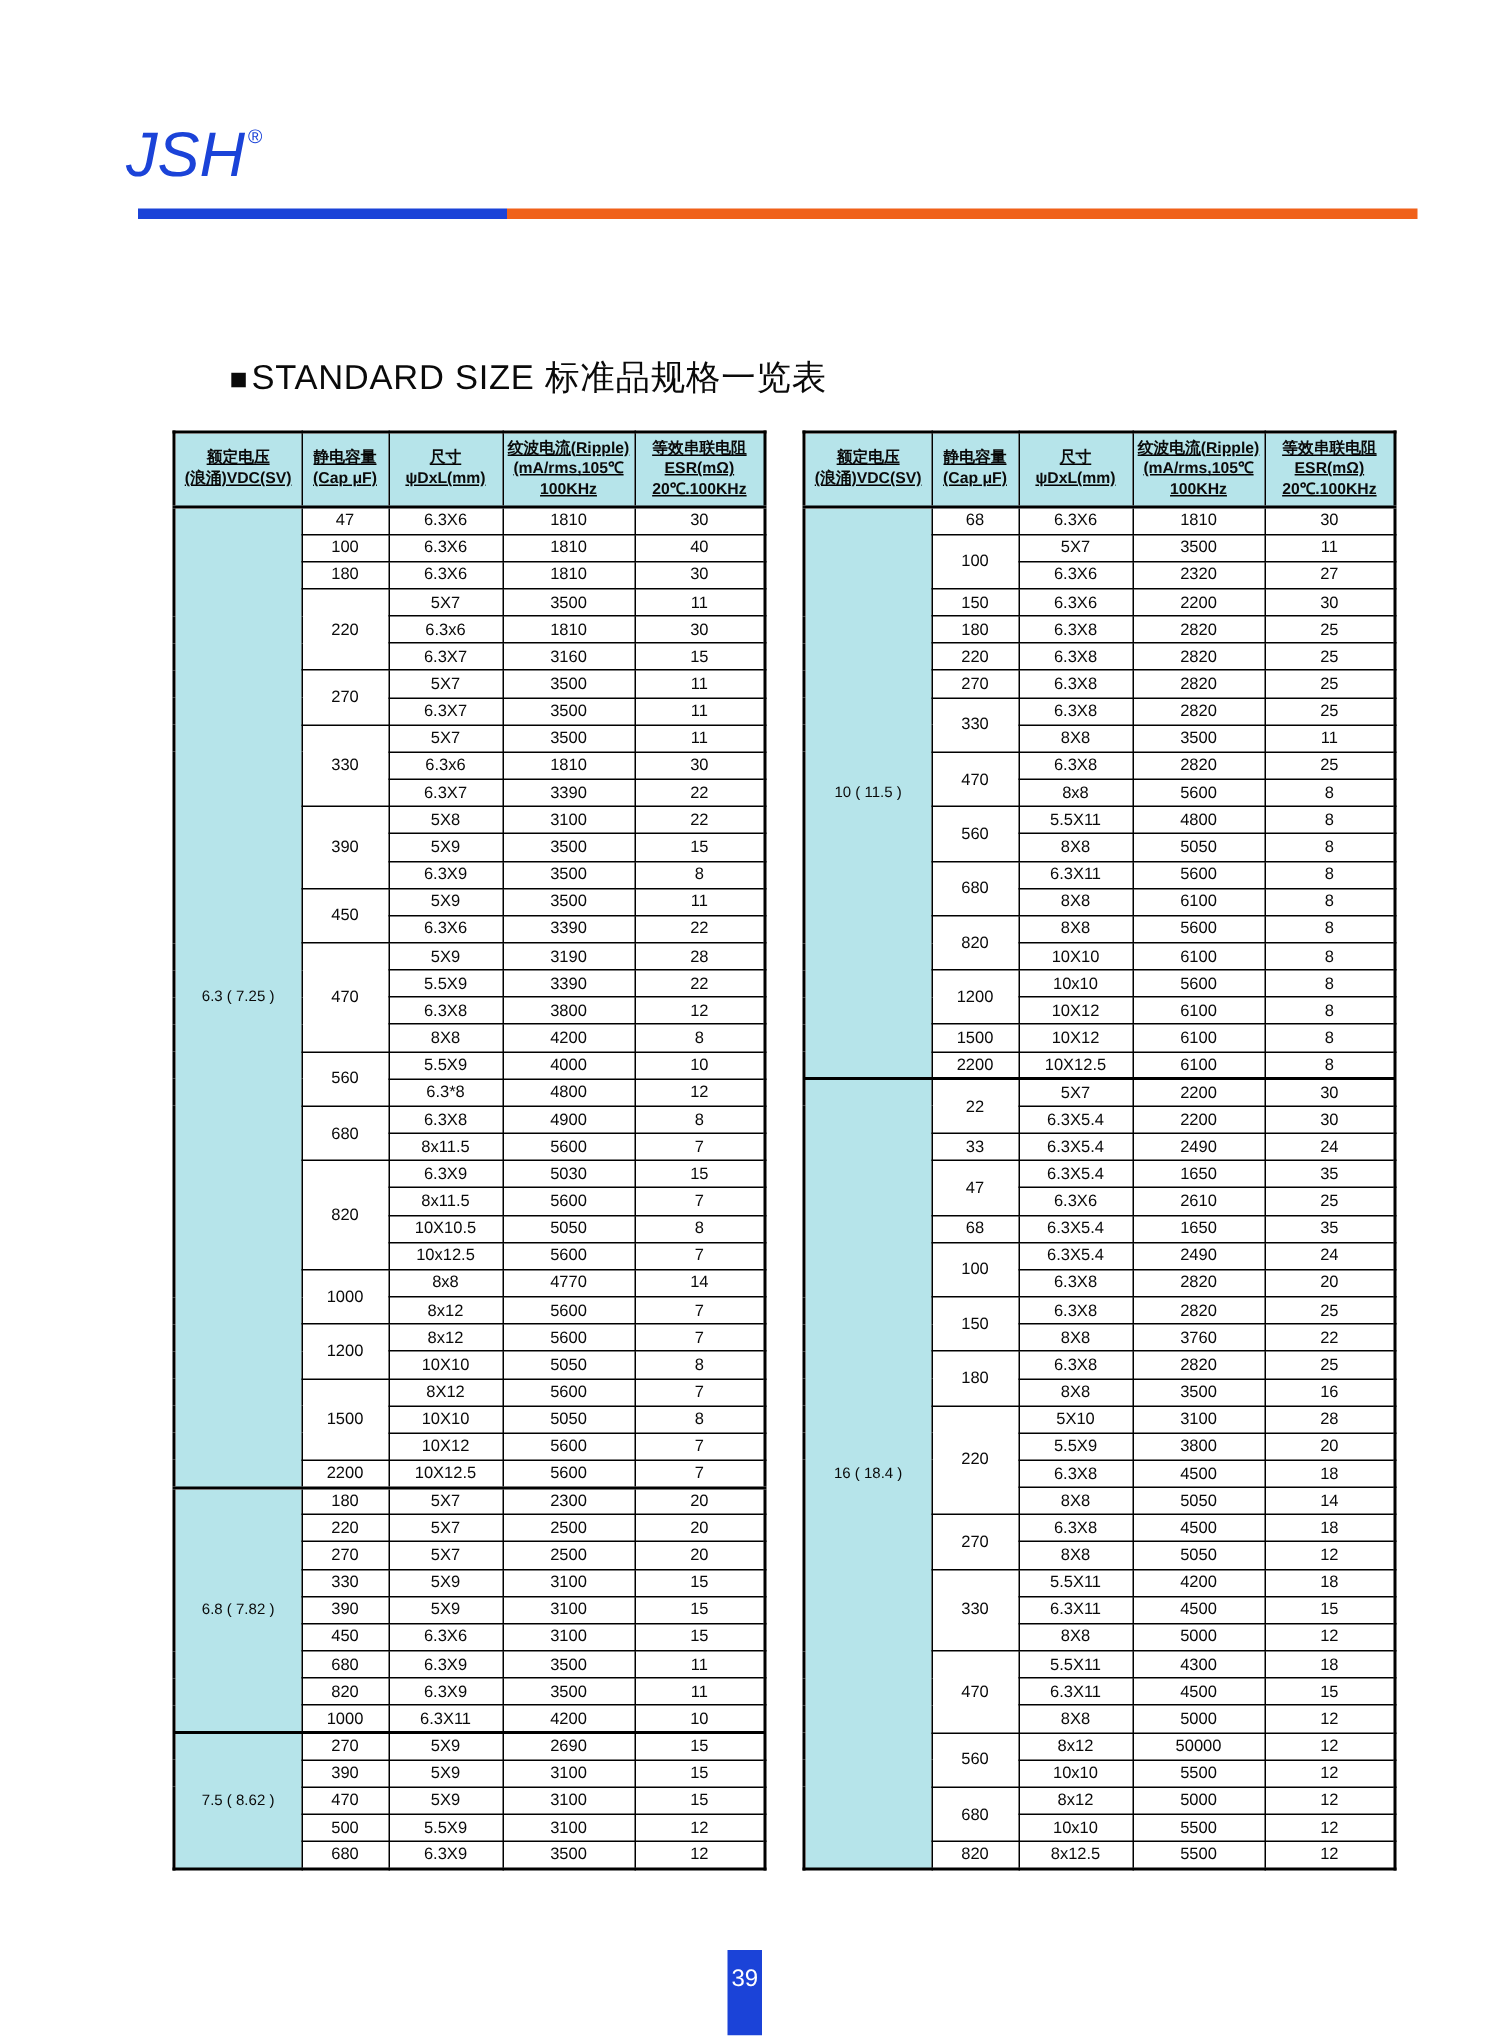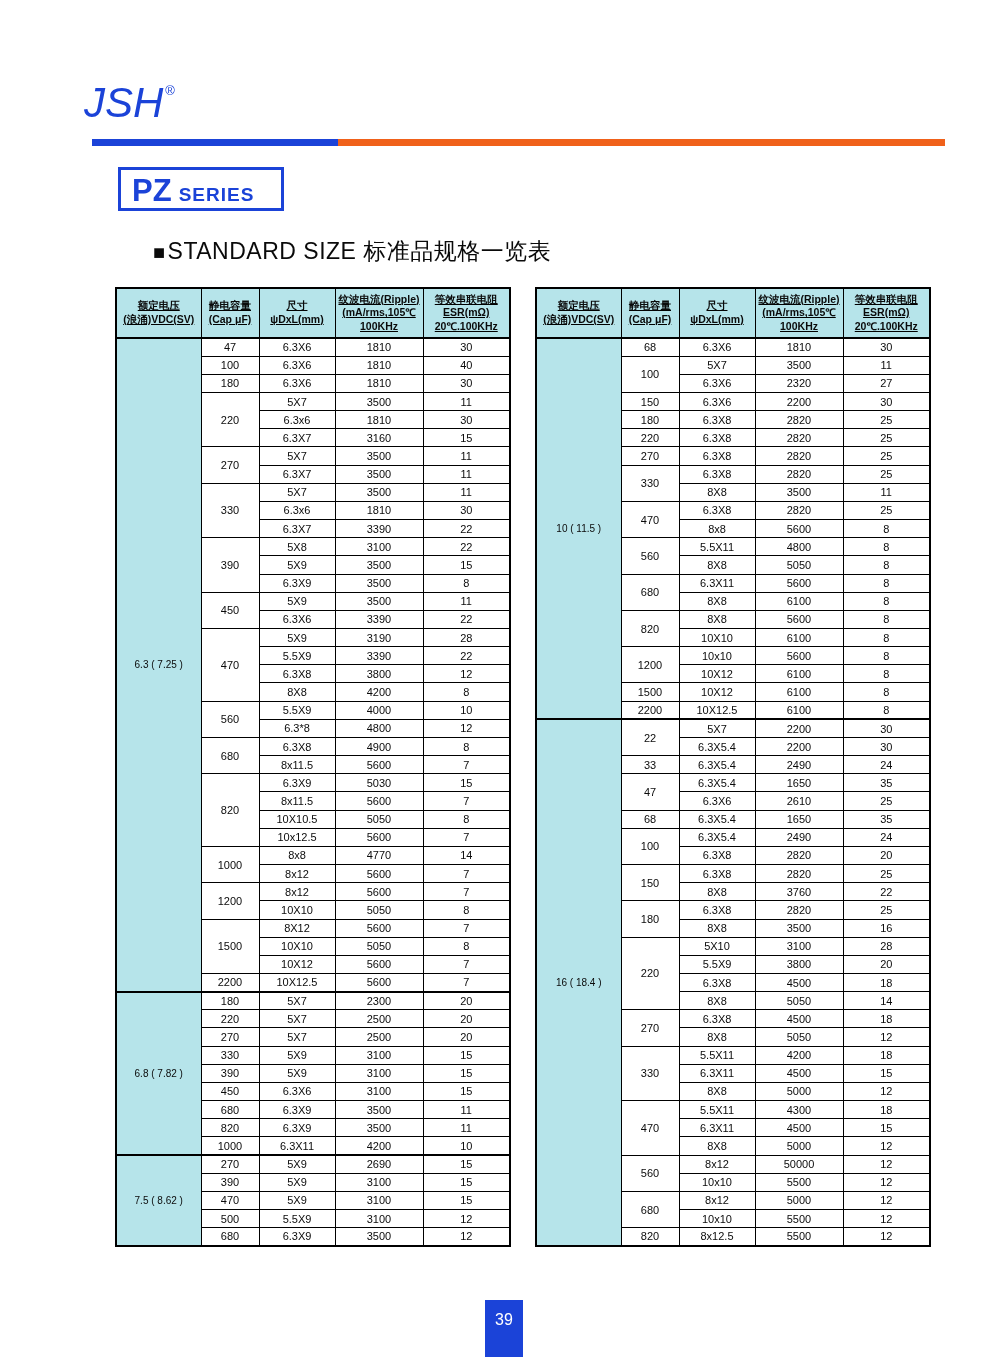--- a/index.html
+++ b/index.html
@@ -39,38 +39,34 @@
   table.spec th,table.spec td{border:1px solid var(--border);text-align:center;
              vertical-align:middle;overflow:hidden;}
   table.spec thead tr{height:50px;text-decoration:underline;}
   table.spec thead th{background:var(--cyan);font-size:10.5px;font-weight:bold;
              white-space:pre-line;line-height:1.3;color:#0a0a0a;border-bottom:2px solid var(--border);}
   table.spec tbody tr{height:18.16px;}
   table.spec tbody td{font-size:11px;color:#0a0a0a;}
   table.spec td.vcell{background:var(--cyan);font-size:10px;}
   table.spec tr.gsep td{border-top:2px solid var(--border);}
 
-  .page-num{position:absolute;left:485px;top:1300px;width:38px;height:57px;
+  .page-num{position:absolute;left:485px;top:1300px;width:23px;height:57px;
             background:var(--blue);color:#ffffff;font-size:16px;text-align:center;
             padding-top:11px;}
 </style>
 </head>
 <body>
 
 <div class="page">
 
   <div class="logo"><span>JSH</span><sup>®</sup></div>
 
   <div class="rule-blue"></div>
   <div class="rule-orange"></div>
 
-  <div class="pz-box">
-    <span class="pz-name">PZ</span>
-    <span class="pz-suffix">SERIES</span>
-  </div>
 
   <div class="heading">
     <span class="bullet">■</span><span>STANDARD SIZE 标准品规格一览表</span>
   </div>
 
   <div class="tbl-wrap tbl-left">
       <table class="spec">
         <colgroup>
           <col style="width: 85px;">
           <col style="width: 58px;">

